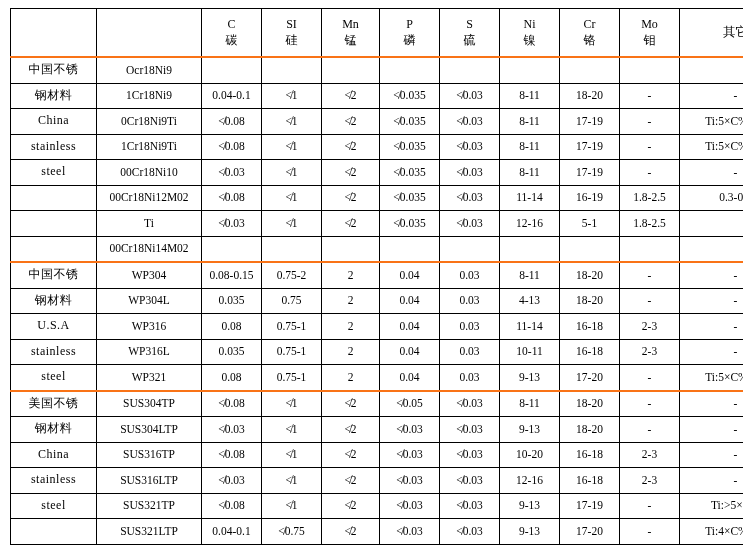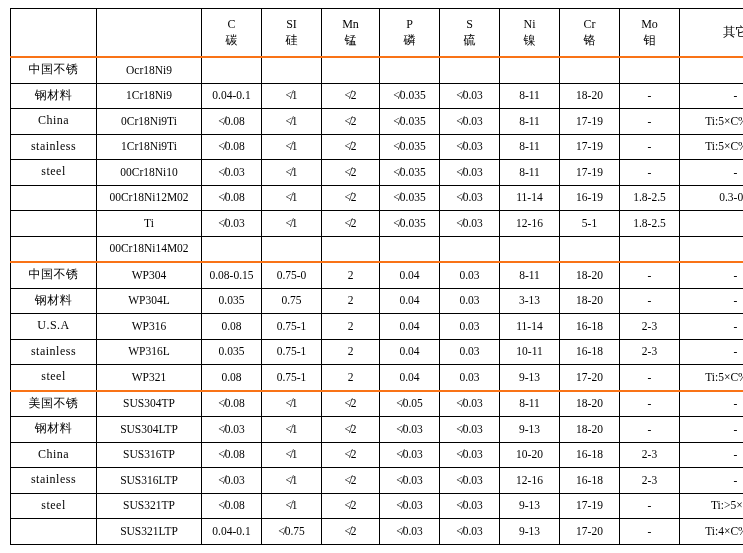--- a/index.html
+++ b/index.html
@@ -248,38 +248,38 @@
         <td></td>
         <td></td>
         <td></td>
         <td></td>
       </tr>
 
       <tr class="grp-top">
         <td class="region-cell">中国不锈</td>
         <td class="grade-cell">WP304</td>
         <td>0.08-0.15</td>
-        <td>0.75-0</td>
+        <td>0.75-2</td>
         <td>2</td>
         <td>0.04</td>
         <td>0.03</td>
         <td>8-11</td>
         <td>18-20</td>
         <td>-</td>
         <td>-</td>
       </tr>
       <tr>
         <td class="region-cell">钢材料</td>
         <td class="grade-cell">WP304L</td>
         <td>0.035</td>
         <td>0.75</td>
         <td>2</td>
         <td>0.04</td>
         <td>0.03</td>
-        <td>3-13</td>
+        <td>4-13</td>
         <td>18-20</td>
         <td>-</td>
         <td>-</td>
       </tr>
       <tr>
         <td class="region-cell">U.S.A</td>
         <td class="grade-cell">WP316</td>
         <td>0.08</td>
         <td>0.75-1</td>
         <td>2</td>

